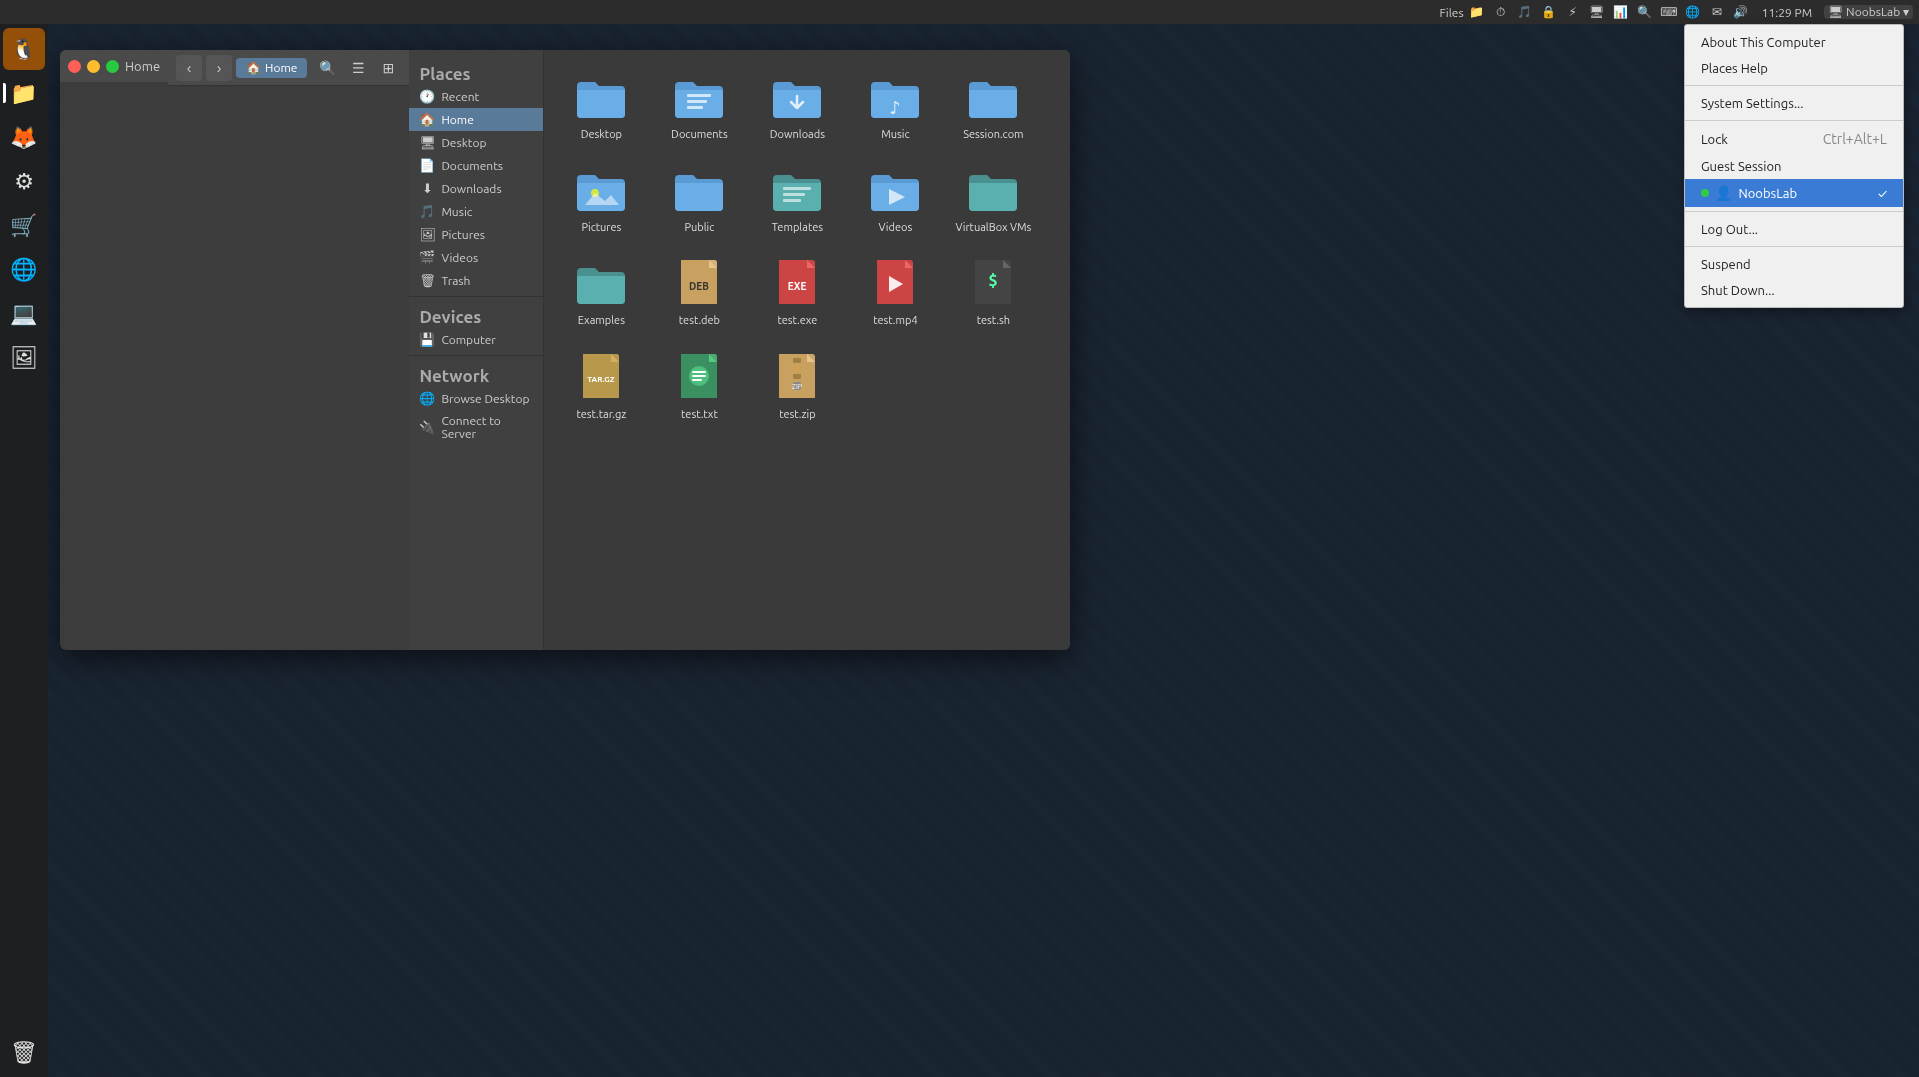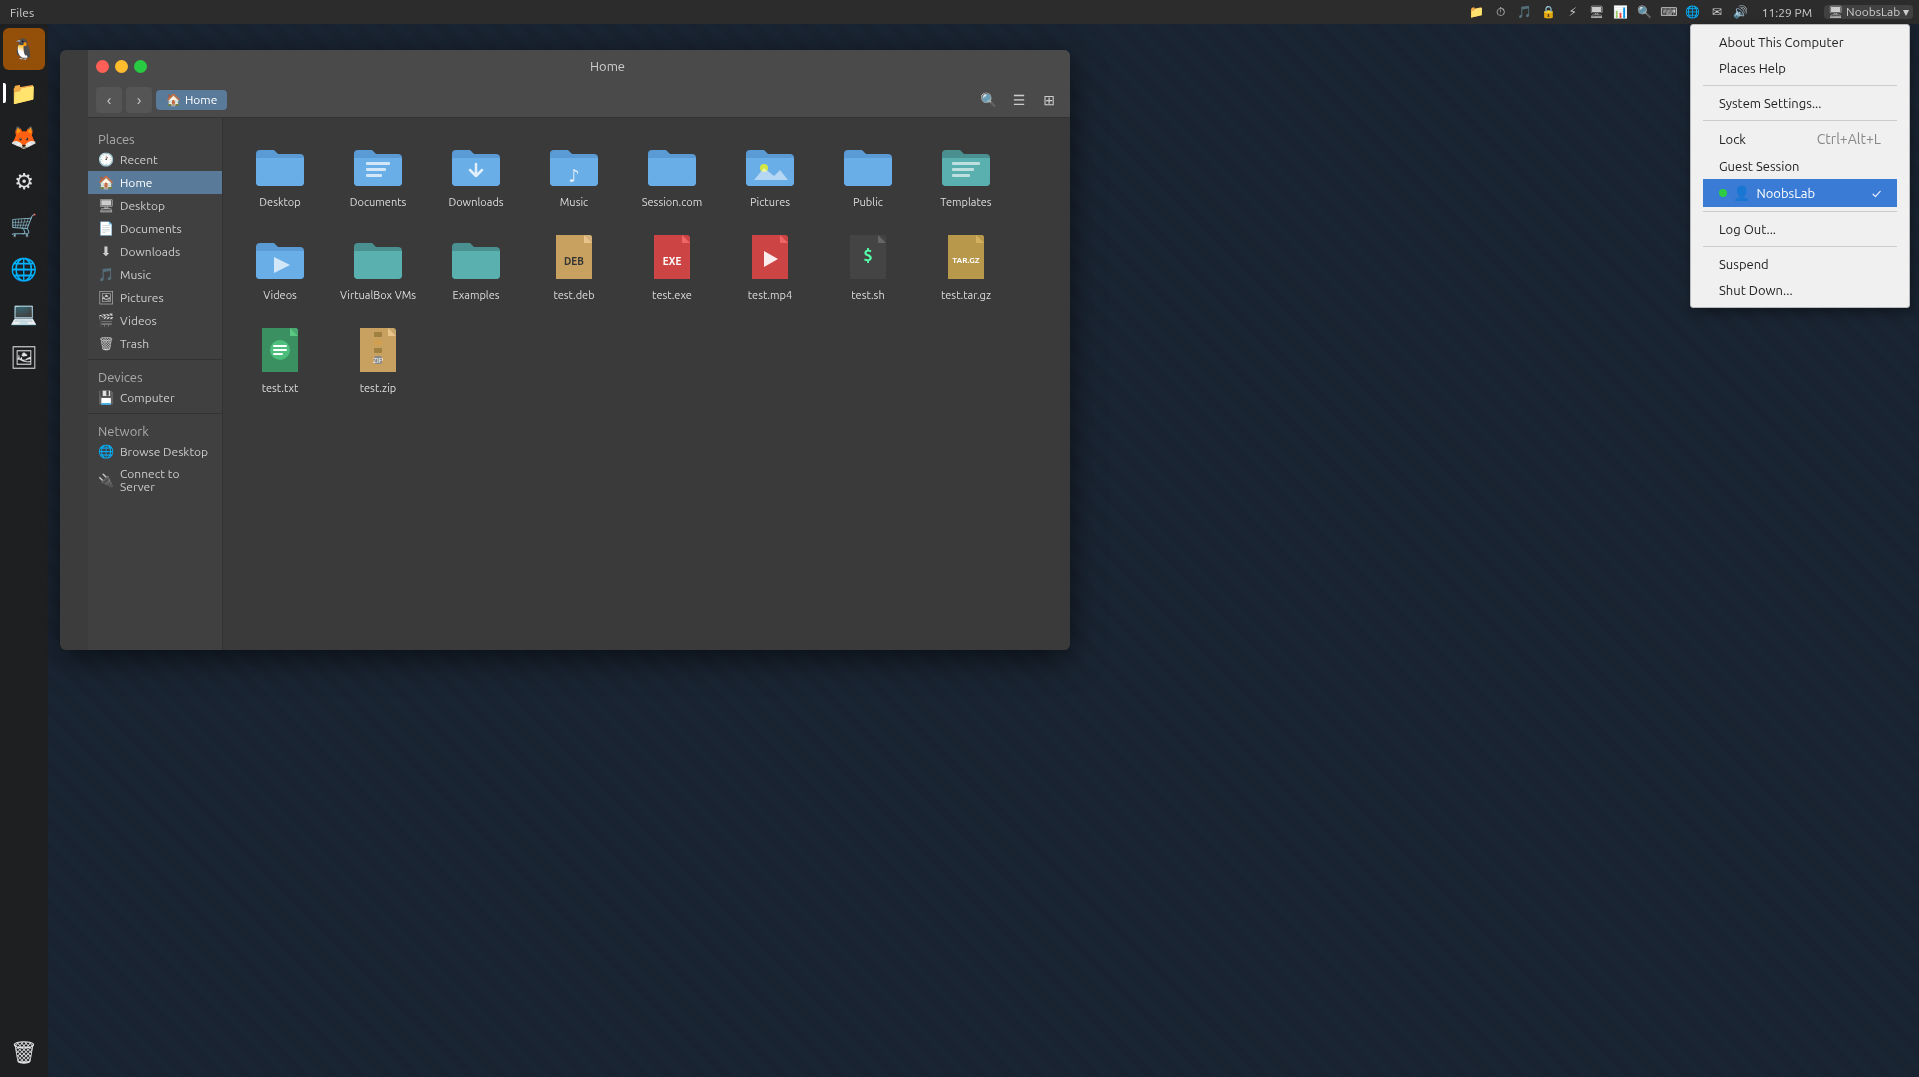--- a/index.html
+++ b/index.html
@@ -22,21 +22,21 @@
     }
 
     
     .top-panel {
       position: absolute;
       top: 0; left: 0; right: 0;
       height: 24px;
       background: #2c2c2c;
       display: flex;
       align-items: center;
-      justify-content: space-between;
+      justify-content: flex-end;
       padding: 0 6px;
       z-index: 100;
     }
     .top-panel-left {
       display: flex;
       align-items: center;
       gap: 4px;
     }
     .top-panel-left span {
       font-size: 12px;
@@ -111,23 +111,22 @@
     .file-manager {
       position: absolute;
       top: 50px;
       left: 60px;
       width: 1010px;
       height: 600px;
       background: #3c3c3c;
       border-radius: 6px;
       box-shadow: 0 8px 32px rgba(0,0,0,0.6);
       display: flex;
-      flex-direction: column;
+      flex-direction: row;
       overflow: hidden;
-      padding-left: 28px;
     }
     .window-titlebar {
       height: 32px;
       background: #4a4a4a;
       display: flex;
       align-items: center;
       padding: 0 8px;
       gap: 6px;
       flex-shrink: 0;
     }
@@ -207,23 +206,23 @@
     
     .sidebar {
       width: 135px;
       background: #404040;
       border-right: 1px solid #333;
       padding: 8px 0;
       overflow-y: auto;
       flex-shrink: 0;
     }
     .sidebar-section-title {
-      font-size: 13px;
+      font-size: 17px;
       color: #aaa;
-      font-weight: normal;
+      font-weight: bold;
       padding: 6px 10px 2px;
       text-transform: none;
     }
     .sidebar-item {
       display: flex;
       align-items: center;
       padding: 4px 10px;
       gap: 6px;
       cursor: pointer;
       font-size: 12px;
@@ -273,27 +272,27 @@
       color: #ddd;
       margin-top: 4px;
       word-break: break-all;
       line-height: 1.2;
     }
 
     
     .dropdown-menu {
       position: absolute;
       top: 24px;
-      right: 9px;
+      right: 15px;
       width: 220px;
       background: #f0f0f0;
       border: 1px solid #bbb;
       box-shadow: 2px 4px 12px rgba(0,0,0,0.4);
       z-index: 200;
-      padding: 4px 12px;
+      padding: 4px 0;
       border-radius: 3px;
     }
     .dropdown-item {
       padding: 6px 16px;
       font-size: 13px;
       color: #222;
       cursor: pointer;
       display: flex;
       align-items: center;
       justify-content: space-between;

